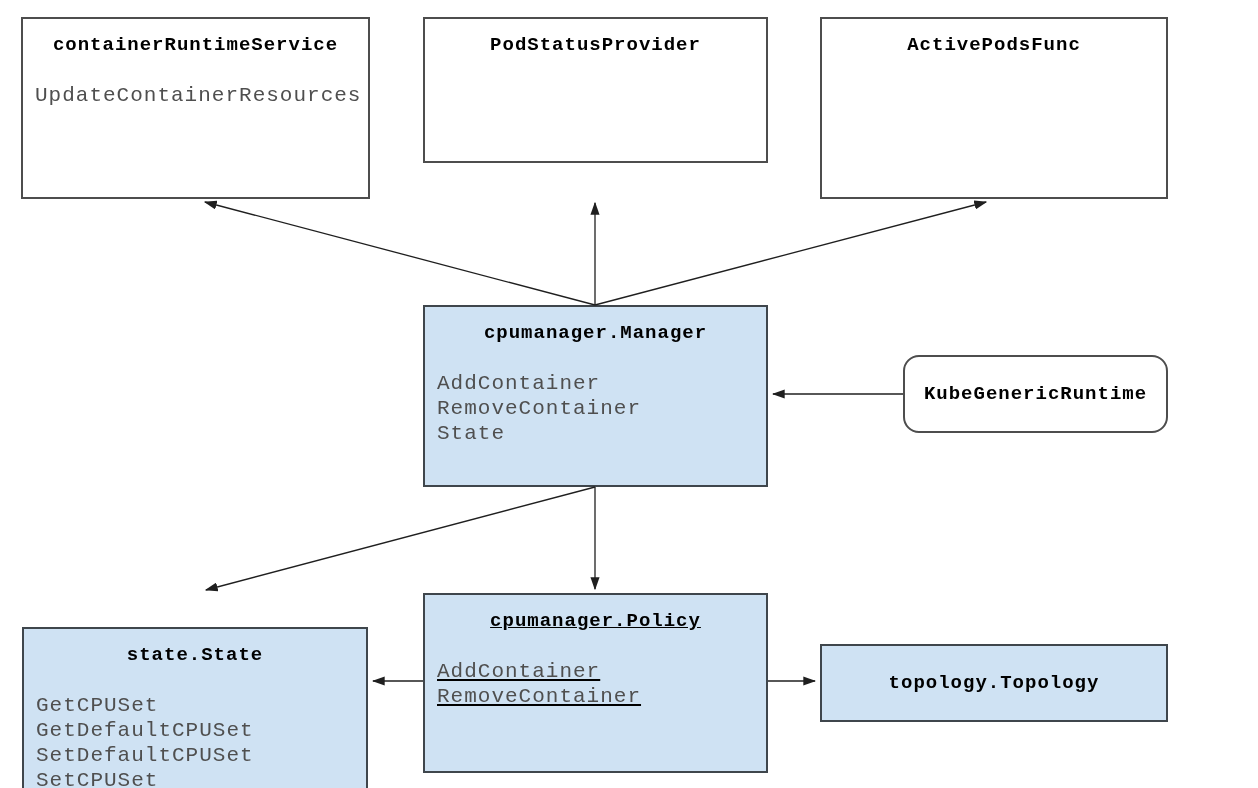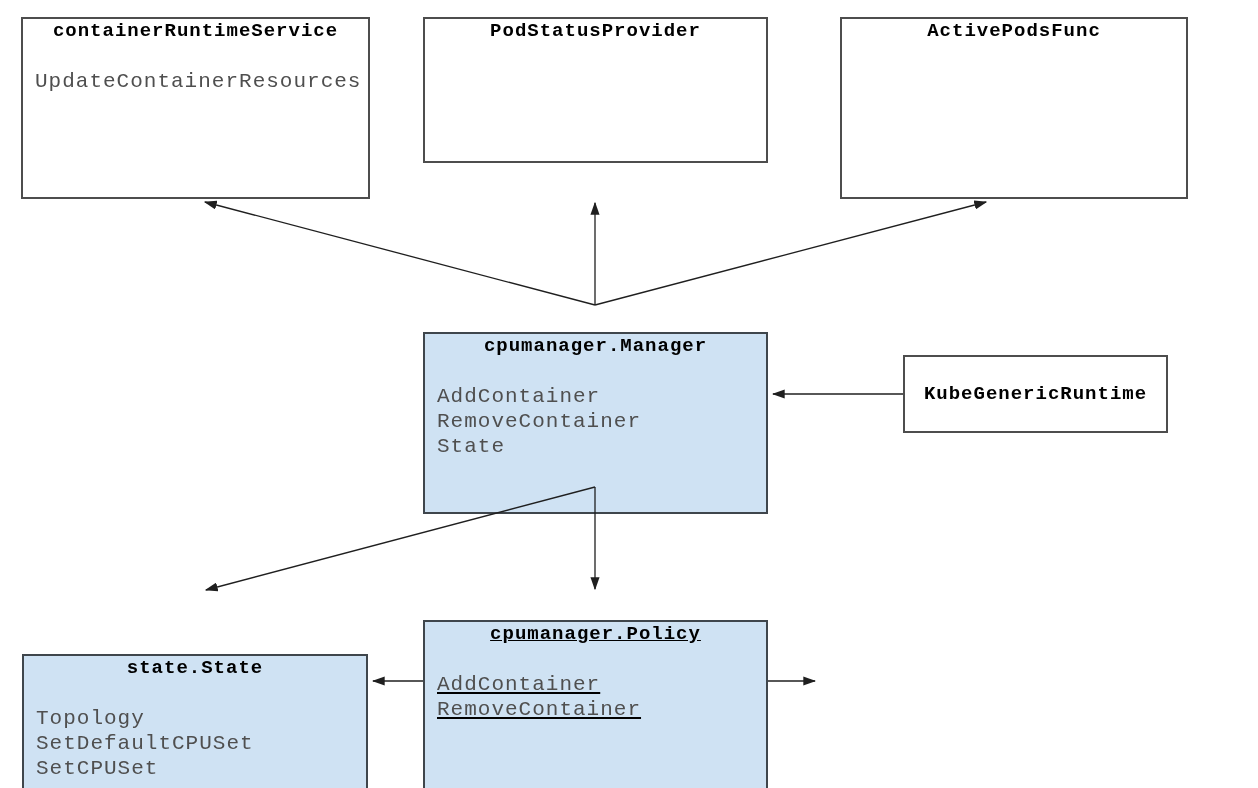--- a/index.html
+++ b/index.html
@@ -12,24 +12,24 @@
     --arrow-color:#1f1f1f;
   }
   html,body{margin:0;padding:0;}
   body{
     width:1258px;height:788px;background:#ffffff;position:relative;overflow:hidden;
     font-family:"Liberation Mono","DejaVu Sans Mono",monospace;
   }
   .stage{position:absolute;inset:0;width:1258px;height:788px;}
   .node{position:absolute;box-sizing:border-box;}
   .node.white{background:var(--white-fill);border:2px solid var(--white-border);}
-  .node.blue{background:var(--blue-fill);border:2px solid var(--blue-border);margin-top:27px;}
+  .node.blue{background:var(--blue-fill);border:2px solid var(--blue-border);}
   .node-title{
     text-align:center;font-weight:bold;color:var(--title-color);
-    font-size:19px;line-height:25px;letter-spacing:1px;
+    font-size:19px;line-height:25px;letter-spacing:1px;padding-top:14px;
     white-space:nowrap;
   }
   .node.center-title{display:flex;align-items:center;justify-content:center;}
   .node.center-title .node-title{padding-top:0;}
   .node-methods{
     padding:25px 0 0 12px;color:var(--method-color);
     font-size:21px;line-height:25px;letter-spacing:1px;white-space:nowrap;
   }
   .edges-layer{position:absolute;inset:0;pointer-events:none;}
   .edges-layer line{stroke:var(--arrow-color);stroke-width:1.3px;}
@@ -43,54 +43,58 @@
     <div class="node-title">containerRuntimeService</div>
     <div class="node-methods">
       <div>UpdateContainerResources</div>
     </div>
   </div>
 
   <div class="node white" style="left:423px;top:17px;width:345px;height:146px;">
     <div class="node-title">PodStatusProvider</div>
   </div>
 
-  <div class="node white" style="left:840px;top:17px;width:348px;height:182px;">
+  <div class="node white" style="left:820px;top:17px;width:348px;height:182px;">
     <div class="node-title">ActivePodsFunc</div>
   </div>
 
   <div class="node blue" style="left:423px;top:305px;width:345px;height:182px;">
     <div class="node-title">cpumanager.Manager</div>
     <div class="node-methods">
       <div>AddContainer</div>
       <div>RemoveContainer</div>
       <div>State</div>
     </div>
   </div>
 
-  <div class="node white center-title" style="left:903px;top:355px;width:265px;height:78px;">
+  <div class="node white center-title" style="left:903px;top:355px;width:265px;height:78px;border-radius:16px;">
     <div class="node-title">KubeGenericRuntime</div>
   </div>
 
   <div class="node blue" style="left:22px;top:627px;width:346px;height:180px;">
     <div class="node-title">state.State</div>
     <div class="node-methods">
-      <div>Topology</div>
+      <div>GetCPUSet</div>
+      <div>GetDefaultCPUSet</div>
       <div>SetDefaultCPUSet</div>
       <div>SetCPUSet</div>
     </div>
   </div>
 
   <div class="node blue" style="left:423px;top:593px;width:345px;height:180px;text-decoration:underline;">
     <div class="node-title">cpumanager.Policy</div>
     <div class="node-methods">
       <div>AddContainer</div>
       <div>RemoveContainer</div>
     </div>
   </div>
 
+  <div class="node blue center-title" style="left:820px;top:644px;width:348px;height:78px;">
+    <div class="node-title">topology.Topology</div>
+  </div>
 
   <svg class="edges-layer" width="1258" height="788" viewBox="0 0 1258 788">
     <defs>
       <marker id="arrowhead" markerWidth="10" markerHeight="7" refX="9" refY="3.5" orient="auto">
         <polygon points="0 0, 10 3.5, 0 7" fill="#1f1f1f"></polygon>
       </marker>
     </defs>
   <line x1="595" y1="305" x2="205" y2="202" marker-end="url(#arrowhead)"></line>
       <line x1="595" y1="305" x2="595" y2="203" marker-end="url(#arrowhead)"></line>
       <line x1="595" y1="305" x2="986" y2="202" marker-end="url(#arrowhead)"></line>

